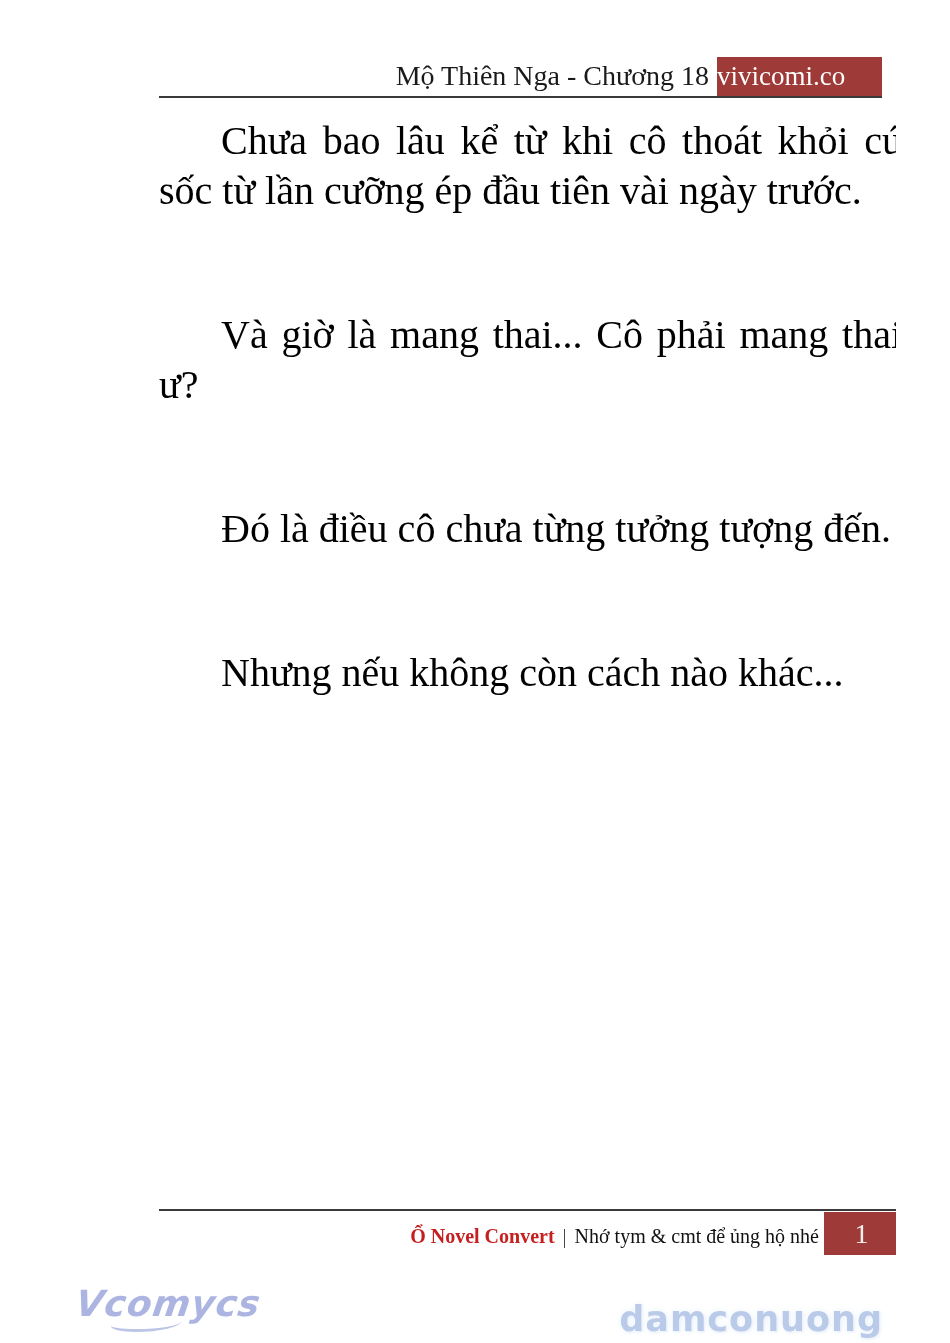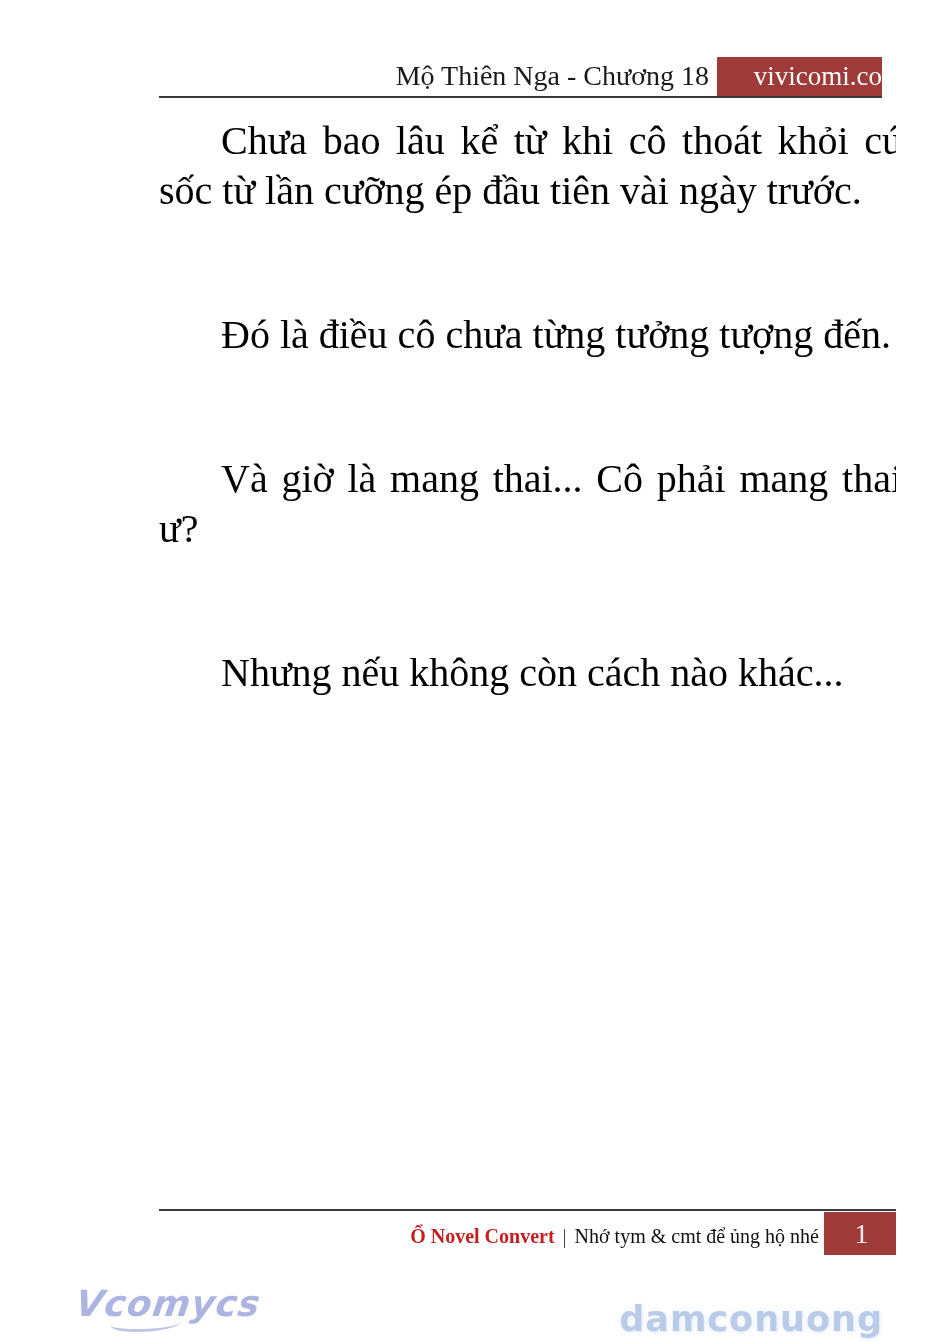--- a/index.html
+++ b/index.html
@@ -30,21 +30,21 @@
   .header-badge {
     position: absolute;
     top: 57px;
     left: 663px;
     width: 165px;
     height: 39px;
     background: #9e3b38;
     color: #ffffff;
     font-size: 27px;
     line-height: 39px;
-    text-align: right;
+    text-align: left;
   }
   .header-rule {
     position: absolute;
     top: 96px;
     left: 105px;
     width: 723px;
     height: 0;
     border-top: 2px solid #3a3a3a;
   }
 
@@ -147,22 +147,22 @@
 <body>
 
 <div class="page">
 
   <div class="header-title">Mộ Thiên Nga - Chương 18</div>
   <div class="header-badge">vivicomi.co</div>
   <div class="header-rule"></div>
 
   <div class="content">
     <p>Chưa bao lâu kể từ khi cô thoát khỏi cú sốc từ lần cưỡng ép đầu tiên vài ngày trước.</p>
+    <p>Và giờ là mang thai... Cô phải mang thai ư?</p>
     <p>Đó là điều cô chưa từng tưởng tượng đến.</p>
-    <p>Và giờ là mang thai... Cô phải mang thai ư?</p>
     <p>Nhưng nếu không còn cách nào khác...</p>
   </div>
 
   <div class="footer-rule"></div>
   <div class="footer-bar">
     <span class="footer-brand">Ổ Novel Convert</span><span class="footer-sep">|</span><span class="footer-note">Nhớ tym &amp; cmt để ủng hộ nhé</span>
   </div>
   <div class="footer-pagebox">1</div>
 
   <div class="wm-logo">Vcomycs</div>

